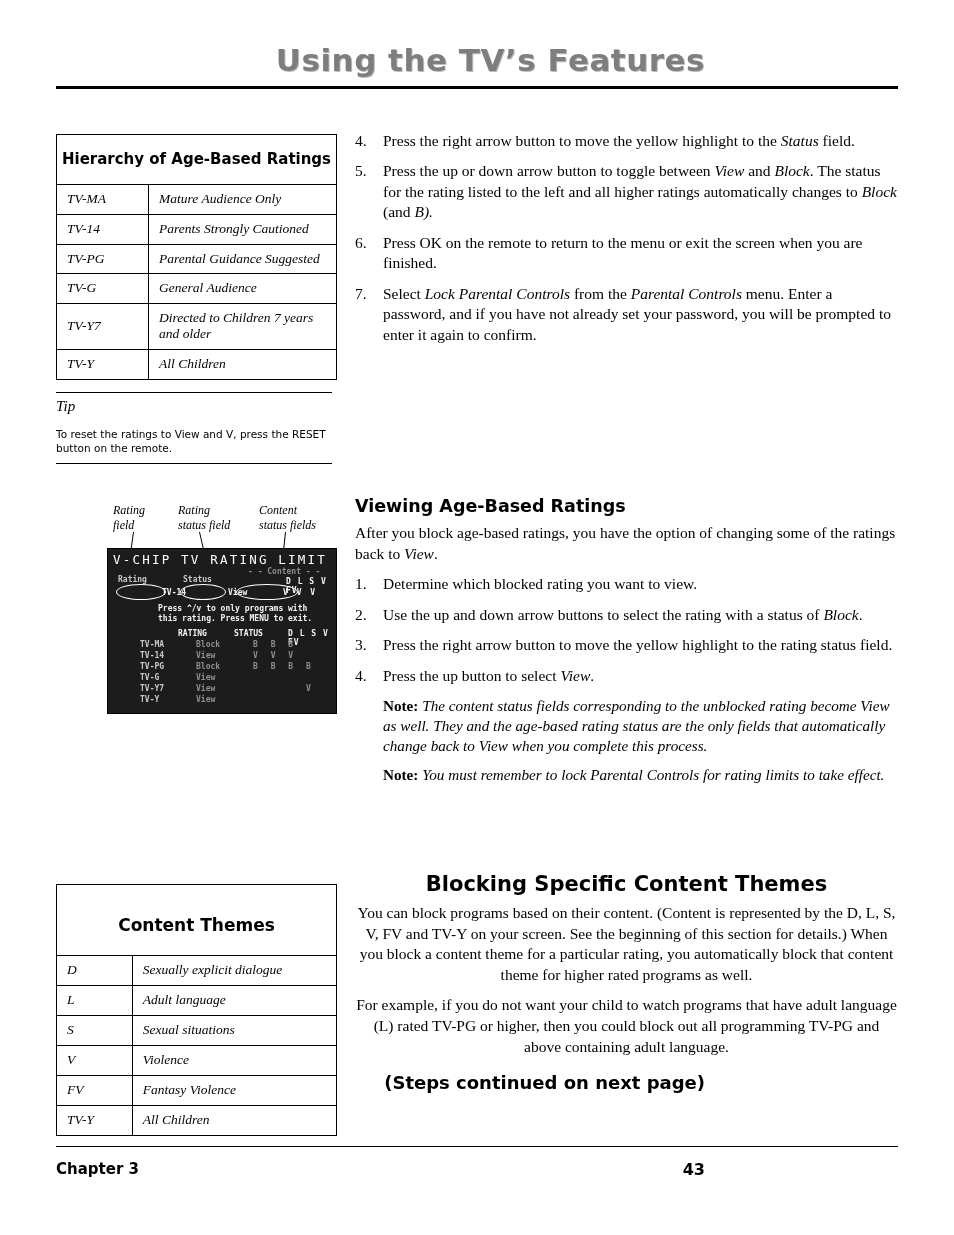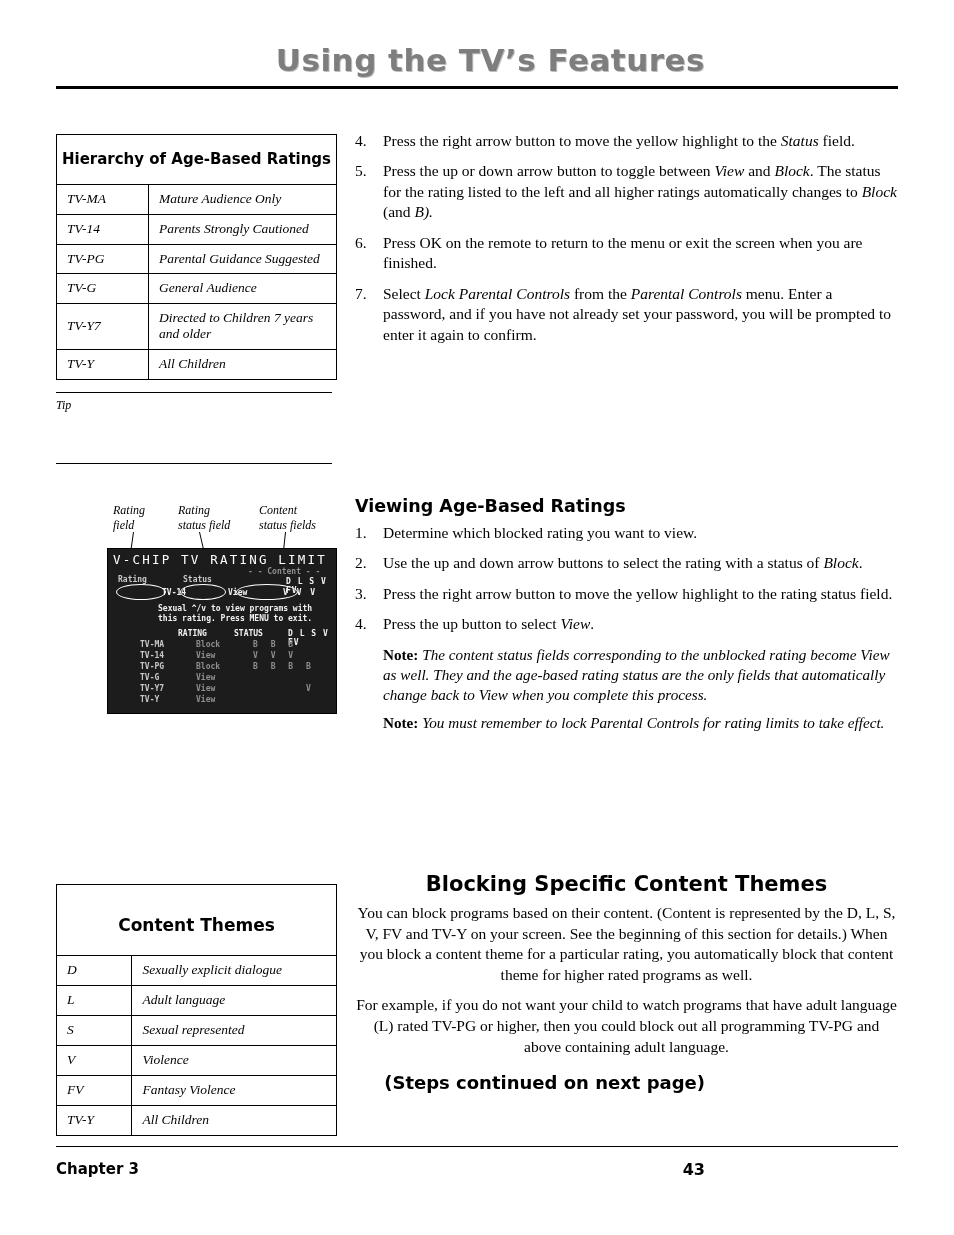--- a/index.html
+++ b/index.html
@@ -70,21 +70,21 @@
 
   
   .tip-rule {
     position: absolute; left: 56px; width: 276px; height: 1px; background:#000;
   }
   #tip-rule-top { top: 392px; }
   #tip-rule-bottom { top: 463px; }
   #tip-label {
     position: absolute; left: 56px; top: 398px;
     font-family: "Liberation Serif", serif;
-    font-style: italic; font-size: 12px;
+    font-style: italic; font-size: 15px;
   }
   #tip-text {
     position: absolute; left: 56px; top: 427px; width: 280px;
     font-family: "DejaVu Sans", sans-serif;
     font-size: 10.5px; line-height: 1.35;
   }
 
   
   #tv-figure { position: absolute; left: 107px; top: 548px; width: 228px; height: 164px; }
   #tv-screen {
@@ -186,20 +186,21 @@
     </tr>
     <tr>
       <td class="c1">TV-Y</td>
       <td class="c2">All Children</td>
     </tr>
   </tbody>
     </table>
 
   <div class="tip-rule" id="tip-rule-top"></div>
   <div id="tip-label">Tip</div>
+  <div id="tip-text">To reset the ratings to View and V, press the RESET button on the remote.</div>
   <div class="tip-rule" id="tip-rule-bottom"></div>
 
   <div class="callout-label" style="left:113px; top:503px; width:60px;">
     <span>Rating</span><br>
     <span>field</span>
   </div>
   <div class="callout-label" style="left:178px; top:503px; width:80px;">
     <span>Rating</span><br>
     <span>status field</span>
   </div>
@@ -223,21 +224,21 @@
       <div class="scr-small scr-mid" style="left:75px; top:26px;">Status</div>
 
       <div class="scr-small scr-white" style="left:14px; top:39px;">TV-14</div>
       <div class="scr-small scr-white" style="left:80px; top:39px;">View</div>
       <div class="scr-small scr-white" style="left:135px; top:39px; letter-spacing:2px;">V   V   V</div>
 
       <div class="oval" style="left:8px; top:35px; width:48px; height:14px;"></div>
       <div class="oval" style="left:72px; top:35px; width:44px; height:14px;"></div>
       <div class="oval" style="left:128px; top:35px; width:60px; height:14px;"></div>
 
-      <div class="scr-small scr-white" style="left:10px; top:55px;">Sexual ^/v to view programs with</div>
+      <div class="scr-small scr-white" style="left:10px; top:55px;">Press ^/v to only programs with</div>
       <div class="scr-small scr-white" style="left:10px; top:65px;">this rating. Press MENU to exit.</div>
 
       <div class="scr-small scr-white" style="left:30px; top:80px;">RATING</div>
       <div class="scr-small scr-white" style="left:86px; top:80px;">STATUS</div>
       <div class="scr-small scr-white" style="left:140px; top:80px; letter-spacing:1px;">D   L   S   V   FV</div>
 
       <div class="scr-small scr-mid" style="left:32px; top:91px;">TV-MA</div>
       <div class="scr-small scr-dim" style="left:88px; top:91px;">Block</div>
       <div class="scr-small scr-dim" style="left:145px; top:91px; letter-spacing:4px;">B  B  B</div>
 
@@ -271,21 +272,21 @@
     <tr>
       <td class="c1">D</td>
       <td class="c2">Sexually explicit dialogue</td>
     </tr>
     <tr>
       <td class="c1">L</td>
       <td class="c2">Adult language</td>
     </tr>
     <tr>
       <td class="c1">S</td>
-      <td class="c2">Sexual represented</td>
+      <td class="c2">Sexual situations</td>
     </tr>
     <tr>
       <td class="c1">V</td>
       <td class="c2">Violence</td>
     </tr>
     <tr>
       <td class="c1">FV</td>
       <td class="c2">Fantasy Violence</td>
     </tr>
     <tr>
@@ -309,20 +310,21 @@
       <span class="ol-txt">Press OK on the remote to return to the menu or exit the screen when you are finished.</span>
     </div>
     <div class="ol-item">
       <span class="ol-num">7.</span>
       <span class="ol-txt">Select <i>Lock Parental Controls</i> from the <i>Parental Controls</i> menu. Enter a password, and if you have not already set your password, you will be prompted to enter it again to confirm.</span>
     </div>
   </div>
 
   <div class="body-col" style="top:496px;">
     <h2 class="sec">Viewing Age-Based Ratings</h2>
+    <p class="para">After you block age-based ratings, you have the option of changing some of the ratings back to <i>View</i>.</p>
     <div class="ol-item">
       <span class="ol-num">1.</span>
       <span class="ol-txt">Determine which blocked rating you want to view.</span>
     </div>
     <div class="ol-item">
       <span class="ol-num">2.</span>
       <span class="ol-txt">Use the up and down arrow buttons to select the rating with a status of <i>Block</i>.</span>
     </div>
     <div class="ol-item">
       <span class="ol-num">3.</span>

